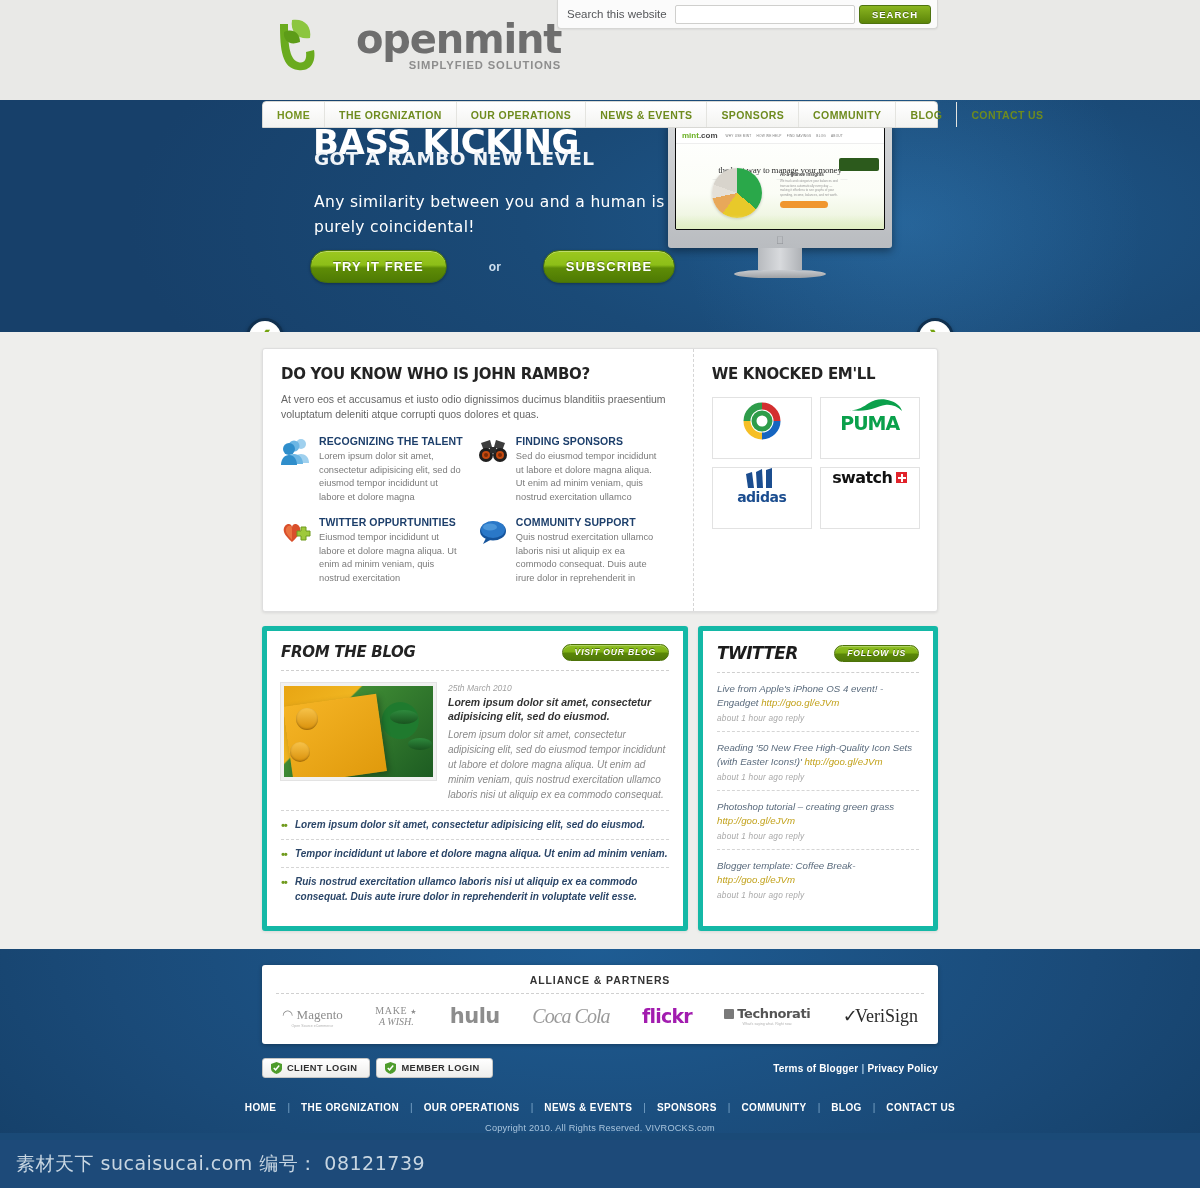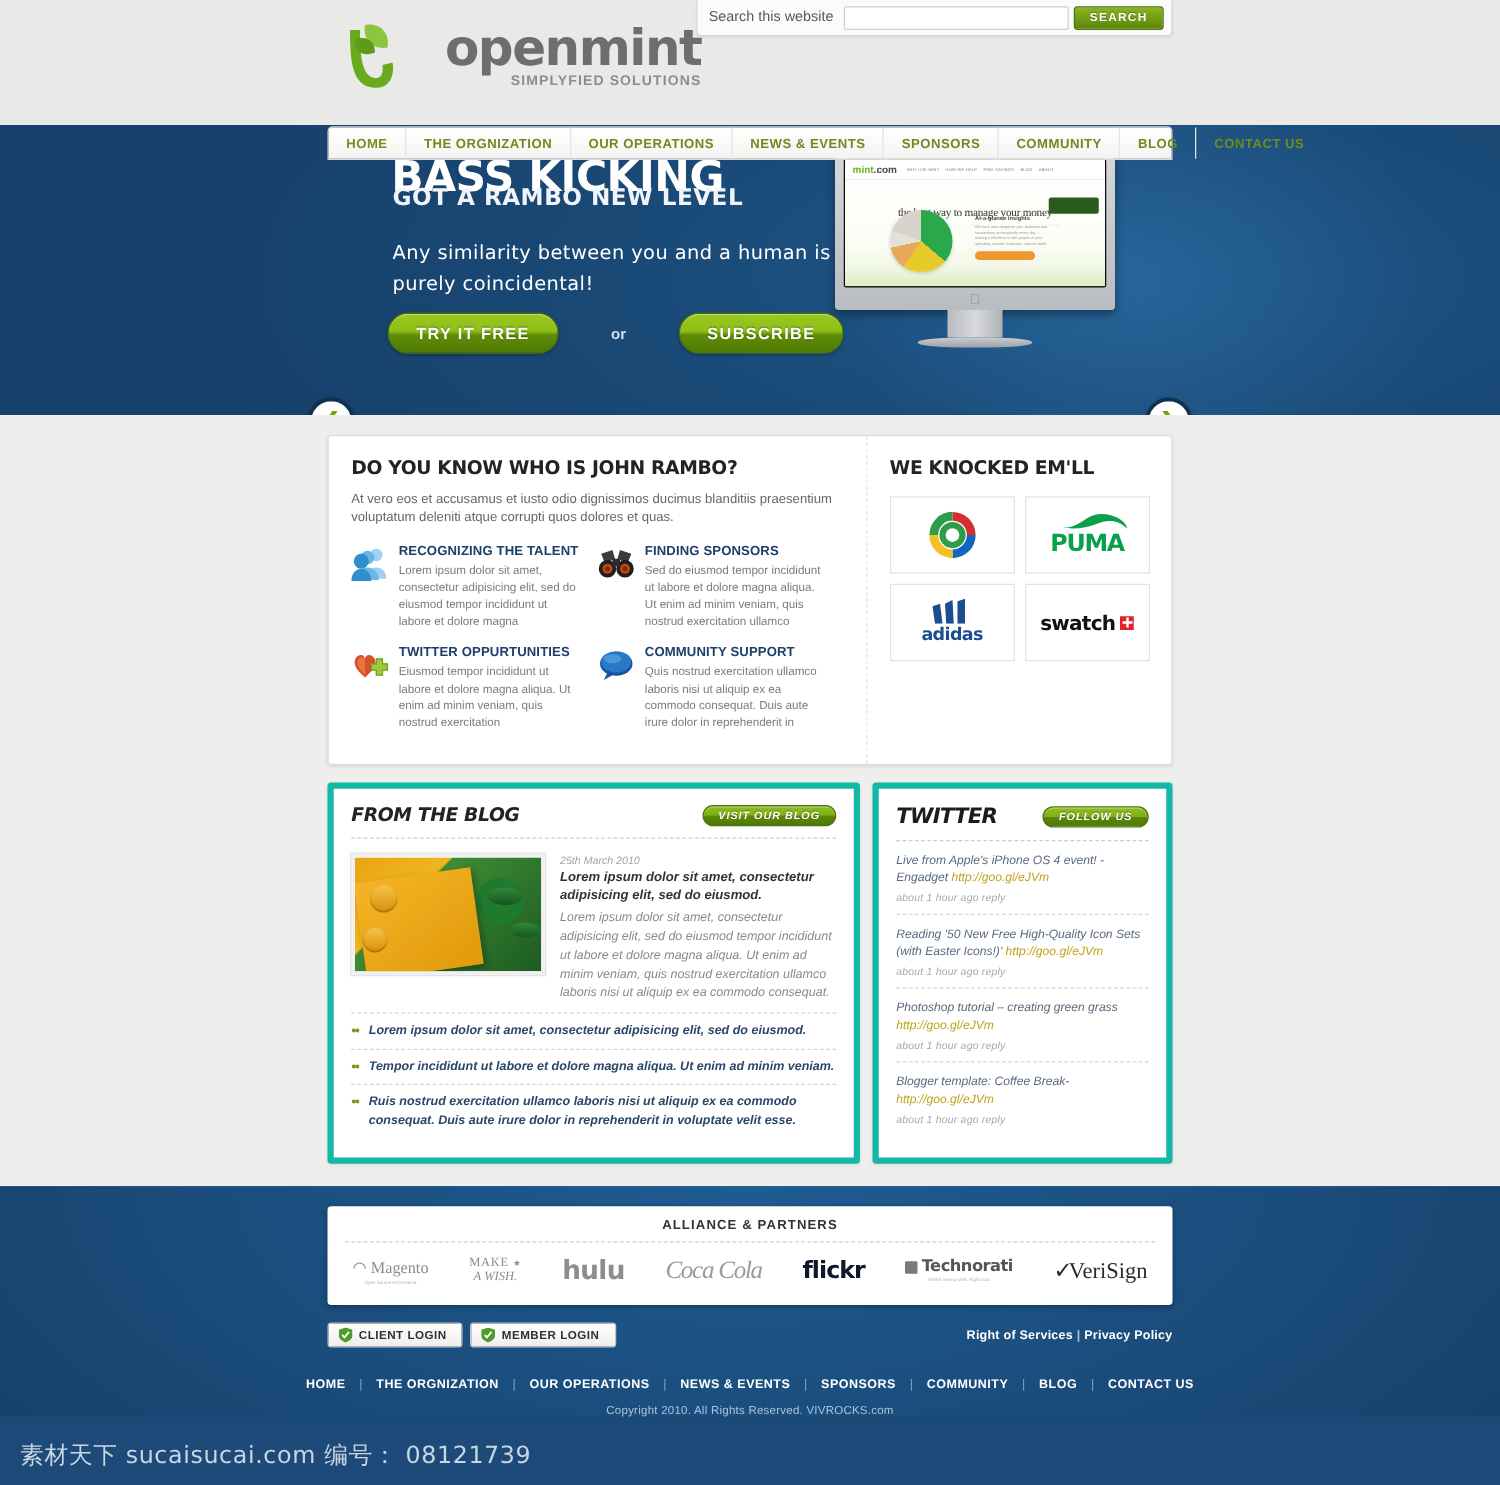--- a/index.html
+++ b/index.html
@@ -208,21 +208,21 @@
   .feat-grid { display: flex; flex-wrap: wrap; margin-top: 13px; }
   .feat { width: 50%; display: flex; padding-right: 14px; margin-bottom: 12px; }
   .feat-ico { width: 32px; flex: 0 0 32px; margin-right: 6px; padding-top: 2px; }
   .feat-h { font-size: 10.5px; font-weight: bold; color: #1d3f6b; letter-spacing: .1px; }
   .feat-p { font-size: 9.3px; color: #7b7b7b; line-height: 13.5px; margin-top: 3px; }
 
   .brand-grid { display: flex; flex-wrap: wrap; gap: 8px; margin-top: 14px; }
   .brand-cell {
     width: 100px; height: 62px;
     border: 1px solid #e2e2e2; background: #fff;
-    display: flex; align-items: center; justify-content: center;
+    display: flex; align-items: flex-start; justify-content: center;
   }
 
   
   .row2 { display: flex; width: 676px; margin: 14px auto 0 auto; gap: 10px; }
   .panel-blog { width: 426px; padding: 12px 14px 16px 14px; }
   .panel-twitter { width: 240px; padding: 12px 14px 14px 14px; }
 
   .panel-head { display: flex; align-items: center; justify-content: space-between; }
   .btn-pill {
     height: 17px; padding: 0 12px; border-radius: 9px;
@@ -617,21 +617,21 @@
           <div style="font-family:'Liberation Serif',serif;font-size:10px;color:#8d8d8d;letter-spacing:.6px;"><span>MAKE</span> <span style="font-size:7px;">★</span></div>
           <div style="font-family:'Liberation Serif',serif;font-size:10px;color:#8d8d8d;font-style:italic;">A WISH.</div>
         </div>
         <div class="plogo">
           <span style="font-family:'DejaVu Sans',sans-serif;font-weight:bold;font-size:21px;color:#8d8d8d;letter-spacing:-.5px;">hulu</span>
         </div>
         <div class="plogo">
           <span style="font-family:'Liberation Serif',serif;font-style:italic;font-size:20px;color:#9a9a9a;letter-spacing:-1px;">Coca Cola</span>
         </div>
         <div class="plogo">
-          <span style="font-family:'DejaVu Sans',sans-serif;font-weight:bold;font-size:19px;color:#0f172a;letter-spacing:-.8px;text-align:center;">flickr</span>
+          <span style="font-family:'DejaVu Sans',sans-serif;font-weight:bold;font-size:19px;color:#a21caf;letter-spacing:-.8px;text-align:center;">flickr</span>
         </div>
         <div class="plogo">
           <div style="display:flex;align-items:center;gap:3px;justify-content:center;">
             <span style="width:10px;height:10px;background:#7a7a7a;display:inline-block;border-radius:1px;"></span>
             <span style="font-family:'DejaVu Sans',sans-serif;font-weight:bold;font-size:13px;color:#555;letter-spacing:-.4px;">Technorati</span>
           </div>
           <div style="font-size:3.6px;color:#b3b3b3;margin-top:1px;">What's saying what. Right now.</div>
         </div>
         <div class="plogo">
           <span style="font-family:'Liberation Serif',serif;font-size:18px;color:#2a2a2a;">✓<span style="margin-left:-3px;">VeriSign</span></span>
@@ -650,21 +650,21 @@
         </div>
         <div class="login-btn">
           <svg class="shield" viewBox="0 0 12 13">
             <path d="M6 0 L12 2 V7 C12 10, 9 12, 6 13 C3 12, 0 10, 0 7 V2 Z" fill="#4e9c2c"></path>
             <path d="M3 6.5 L5 8.5 L9 3.8" stroke="#fff" stroke-width="1.6" fill="none"></path>
           </svg>
           <span>MEMBER LOGIN</span>
         </div>
       </div>
       <div class="footer-links">
-        <span>Right of Services</span><span class="sep">|</span><span>Privacy Policy</span>
+        <span>Terms of Blogger</span><span class="sep">|</span><span>Privacy Policy</span>
       </div>
     </div>
 
     <div class="footer-nav">
       <span class="fnav-item">HOME</span>
         <span class="fnav-sep">|</span>
       <span class="fnav-item">THE ORGNIZATION</span>
         <span class="fnav-sep">|</span>
       <span class="fnav-item">OUR OPERATIONS</span>
         <span class="fnav-sep">|</span>

